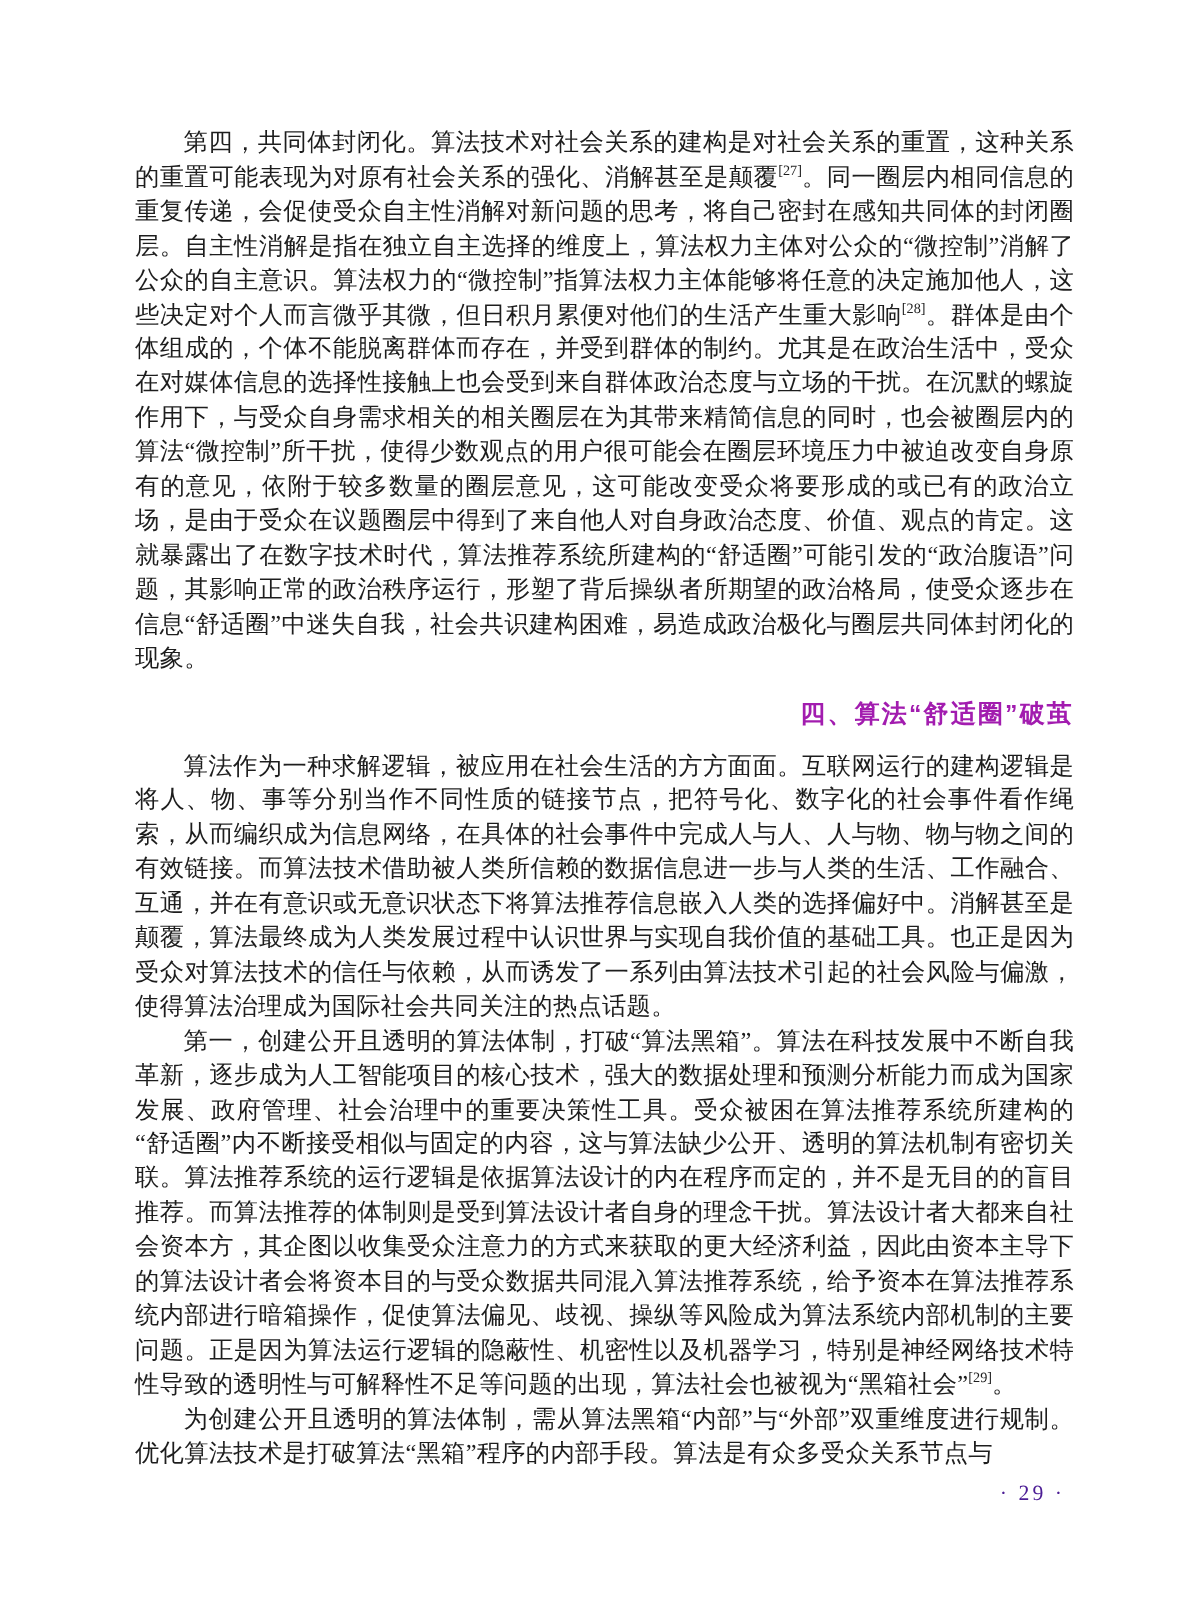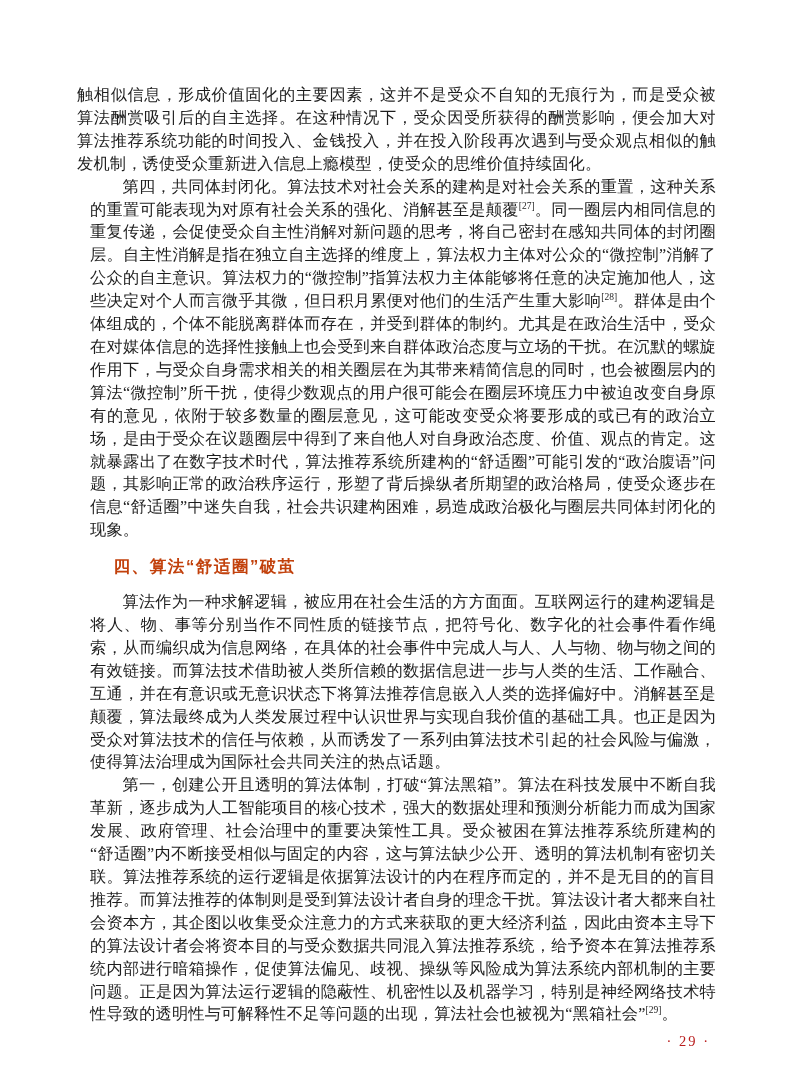--- a/index.html
+++ b/index.html
@@ -36,43 +36,44 @@
     margin-left: 13px;
   }
   h2.section-heading {
     margin: 14px 0 13px 0;
     font-size: 16.6px;
     line-height: 22px;
     font-weight: bold;
     font-family: "Liberation Sans", "DejaVu Sans", sans-serif;
     text-indent: 2.2em;
     letter-spacing: 1.5px;
-    color: #c2410c;
+    color: #a21caf;
+    text-align: right;
   }
   sup.footnote-ref {
     font-size: 9.5px;
     line-height: 0;
     vertical-align: super;
     letter-spacing: 0;
   }
   .page-number {
     text-align: right;
     padding-right: 6px;
     margin-top: 5px;
     font-size: 14.5px;
     line-height: 20px;
     letter-spacing: 2px;
-    color: #b91c1c;
+    color: #4c1d95;
   }
 </style>
 </head>
 <body>
 
 <div class="page" style="background: rgb(255, 255, 255); color: rgb(29, 29, 29);">
   <div class="text-column">
-    <p class="body-paragraph"><span>触相似信息，形成价值固化的主要因素，这并不是受众不自知的无痕行为，而是受众被算法酬赏吸引后的自主选择。在这种情况下，受众因受所获得的酬赏影响，便会加大对算法推荐系统功能的时间投入、金钱投入，并在投入阶段再次遇到与受众观点相似的触发机制，诱使受众重新进入信息上瘾模型，使受众的思维价值持续固化。</span></p>
       <p class="body-paragraph indent"><span>第四，共同体封闭化。算法技术对社会关系的建构是对社会关系的重置，这种关系的重置可能表现为对原有社会关系的强化、消解甚至是颠覆</span><sup class="footnote-ref">[27]</sup><span>。同一圈层内相同信息的重复传递，会促使受众自主性消解对新问题的思考，将自己密封在感知共同体的封闭圈层。自主性消解是指在独立自主选择的维度上，算法权力主体对公众的“微控制”消解了公众的自主意识。算法权力的“微控制”指算法权力主体能够将任意的决定施加他人，这些决定对个人而言微乎其微，但日积月累便对他们的生活产生重大影响</span><sup class="footnote-ref">[28]</sup><span>。群体是由个体组成的，个体不能脱离群体而存在，并受到群体的制约。尤其是在政治生活中，受众在对媒体信息的选择性接触上也会受到来自群体政治态度与立场的干扰。在沉默的螺旋作用下，与受众自身需求相关的相关圈层在为其带来精简信息的同时，也会被圈层内的算法“微控制”所干扰，使得少数观点的用户很可能会在圈层环境压力中被迫改变自身原有的意见，依附于较多数量的圈层意见，这可能改变受众将要形成的或已有的政治立场，是由于受众在议题圈层中得到了来自他人对自身政治态度、价值、观点的肯定。这就暴露出了在数字技术时代，算法推荐系统所建构的“舒适圈”可能引发的“政治腹语”问题，其影响正常的政治秩序运行，形塑了背后操纵者所期望的政治格局，使受众逐步在信息“舒适圈”中迷失自我，社会共识建构困难，易造成政治极化与圈层共同体封闭化的现象。</span></p>
       <h2 class="section-heading">四、算法“舒适圈”破茧</h2>
       <p class="body-paragraph indent"><span>算法作为一种求解逻辑，被应用在社会生活的方方面面。互联网运行的建构逻辑是将人、物、事等分别当作不同性质的链接节点，把符号化、数字化的社会事件看作绳索，从而编织成为信息网络，在具体的社会事件中完成人与人、人与物、物与物之间的有效链接。而算法技术借助被人类所信赖的数据信息进一步与人类的生活、工作融合、互通，并在有意识或无意识状态下将算法推荐信息嵌入人类的选择偏好中。消解甚至是颠覆，算法最终成为人类发展过程中认识世界与实现自我价值的基础工具。也正是因为受众对算法技术的信任与依赖，从而诱发了一系列由算法技术引起的社会风险与偏激，使得算法治理成为国际社会共同关注的热点话题。</span></p>
       <p class="body-paragraph indent"><span>第一，创建公开且透明的算法体制，打破“算法黑箱”。算法在科技发展中不断自我革新，逐步成为人工智能项目的核心技术，强大的数据处理和预测分析能力而成为国家发展、政府管理、社会治理中的重要决策性工具。受众被困在算法推荐系统所建构的“舒适圈”内不断接受相似与固定的内容，这与算法缺少公开、透明的算法机制有密切关联。算法推荐系统的运行逻辑是依据算法设计的内在程序而定的，并不是无目的的盲目推荐。而算法推荐的体制则是受到算法设计者自身的理念干扰。算法设计者大都来自社会资本方，其企图以收集受众注意力的方式来获取的更大经济利益，因此由资本主导下的算法设计者会将资本目的与受众数据共同混入算法推荐系统，给予资本在算法推荐系统内部进行暗箱操作，促使算法偏见、歧视、操纵等风险成为算法系统内部机制的主要问题。正是因为算法运行逻辑的隐蔽性、机密性以及机器学习，特别是神经网络技术特性导致的透明性与可解释性不足等问题的出现，算法社会也被视为“黑箱社会”</span><sup class="footnote-ref">[29]</sup><span>。</span></p>
+      <p class="body-paragraph indent"><span>为创建公开且透明的算法体制，需从算法黑箱“内部”与“外部”双重维度进行规制。优化算法技术是打破算法“黑箱”程序的内部手段。算法是有众多受众关系节点与</span></p>
       <div class="page-number">· 29 ·</div>
   </div>
 </div>
 
 </body></html>

